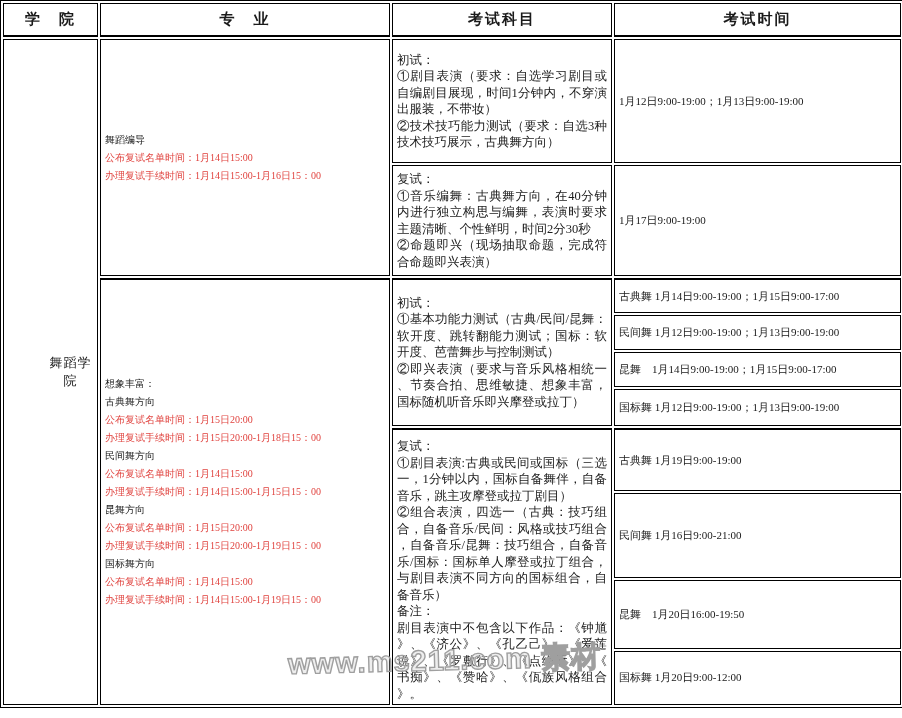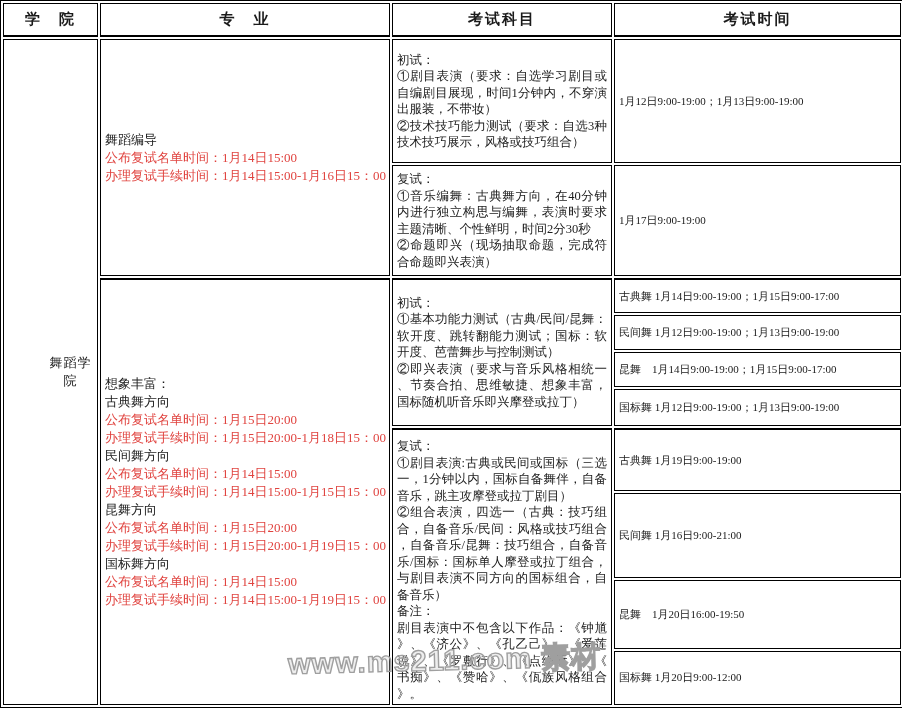--- a/index.html
+++ b/index.html
@@ -33,21 +33,21 @@
     font-size: 15px;
     font-weight: bold;
     text-align: center;
     border-bottom-width: 2px;
     letter-spacing: 2px;
   }
   tr.block-start > td { border-top-width: 2px; }
 
   .college-cell { text-align: center; font-size: 13px; letter-spacing: 1px; padding-left: 44px; }
 
-  .major-cell { font-size: 13px; line-height: 18px; margin-top: 35px; }
+  .major-cell { font-size: 10px; line-height: 18px; margin-top: 35px; }
   .major-cell .line { white-space: nowrap; }
 
   .subject-cell {
     font-size: 12.5px;
     line-height: 16.5px;
   }
   .subject-cell .line {
     text-align: justify;
     word-break: break-all;
     line-break: anywhere;
@@ -98,21 +98,21 @@
       <tr style="height:124px">
         <td class="college-cell" rowspan="10">舞蹈学院</td>
         <td class="major-cell" rowspan="2">
             <div class="line">舞蹈编导</div>
             <div class="line red">公布复试名单时间：1月14日15:00</div>
             <div class="line red">办理复试手续时间：1月14日15:00-1月16日15：00</div>
           </td>
         <td class="subject-cell">
             <div class="line">初试：</div>
             <div class="line">①剧目表演（要求：自选学习剧目或自编剧目展现，时间1分钟内，不穿演出服装，不带妆）</div>
-            <div class="line">②技术技巧能力测试（要求：自选3种技术技巧展示，风格或技巧组合）</div>
+            <div class="line">②技术技巧能力测试（要求：自选3种技术技巧展示，古典舞方向）</div>
           </td>
         <td class="time-cell">1月12日9:00-19:00；1月13日9:00-19:00</td>
       </tr>
       <tr style="height:111px">
         <td class="subject-cell">
             <div class="line">复试：</div>
             <div class="line">①音乐编舞：古典舞方向，在40分钟内进行独立构思与编舞，表演时要求主题清晰、个性鲜明，时间2分30秒</div>
             <div class="line">②命题即兴（现场抽取命题，完成符合命题即兴表演）</div>
           </td>
         <td class="time-cell">1月17日9:00-19:00</td>

